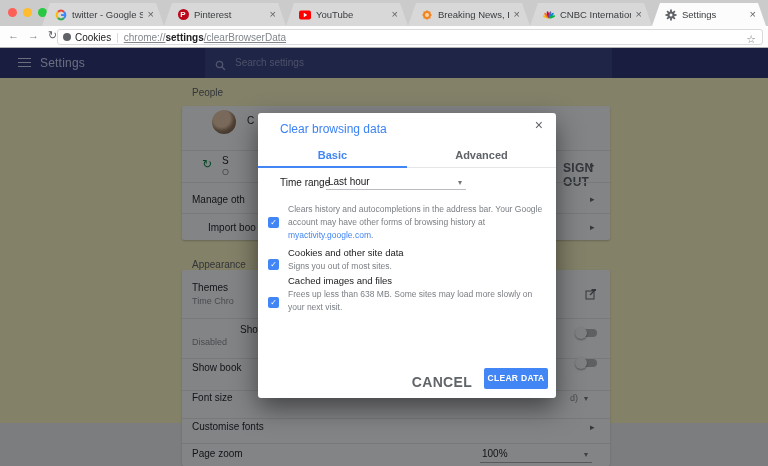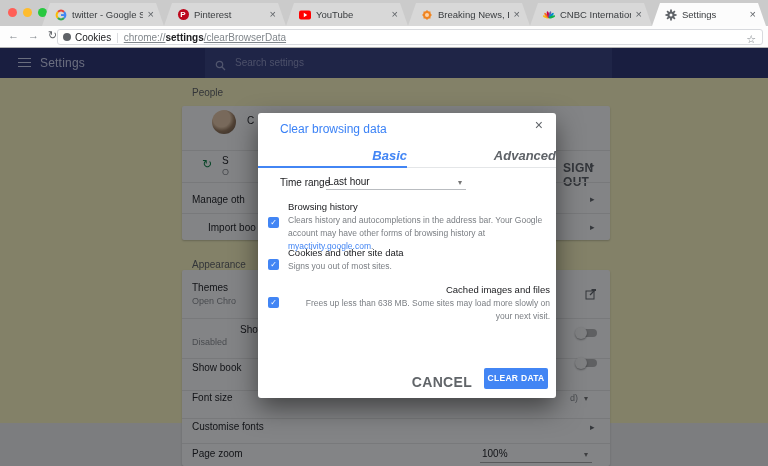--- a/index.html
+++ b/index.html
@@ -63,21 +63,21 @@
                    background:#f7f7f7; box-shadow:0 1px 2px rgba(0,0,0,.4); }
   .zoom-underline { position:absolute; height:1px; background:#a9a9a9; }
   
   .scrim { position:absolute; left:0; top:48px; width:768px; height:418px; background:rgba(8,10,14,.5); z-index:5; }
   
   .dialog { position:absolute; left:258px; top:113px; width:298px; height:285px; background:#fff;
             border-radius:3px; box-shadow:0 10px 26px rgba(0,0,0,.5); z-index:10; }
   .dlg-title { position:absolute; left:22px; top:9px; font-size:12px; color:#3b82f6; }
   .dlg-close { position:absolute; right:13px; top:5px; font-size:14px; color:#5f6368; line-height:1; }
   .dlg-tabs { position:absolute; left:0; top:30px; width:298px; height:25px; border-bottom:1px solid #e4e6e8; display:flex; }
-  .dlg-tab { width:149px; text-align:right; line-height:25px; font-size:13px; font-weight:600; color:#5f6368;font-style:italic; }
+  .dlg-tab { width:149px; text-align:center; line-height:25px; font-size:11px; font-weight:600; color:#5f6368; }
   .dlg-tab.active { color:#4285F4; }
   .tab-underline { position:absolute; left:0; top:53px; width:149px; height:2px; background:#4285F4; }
   .time-label { position:absolute; left:22px; top:64px; font-size:10px; color:#202124; }
   .time-select { position:absolute; left:68px; top:60px; width:140px; height:17px; border-bottom:1px solid #b9bcc0; }
   .time-value { position:absolute; left:2px; top:3px; font-size:10px; color:#202124; }
   .time-caret { position:absolute; right:4px; top:5px; font-size:8px; color:#757575; }
   .cb { position:absolute; left:10px; width:11px; height:11px; border-radius:2px; background:#4285F4;
         color:#fff; font-size:8px; line-height:11px; text-align:center; }
   .item { position:absolute; left:30px; width:262px; }
   .item-title { font-size:9.5px; font-weight:500; color:#202124; }
@@ -231,21 +231,21 @@
       <div class="divider" style="top:107px;"></div>
 
       <div class="row-label" style="left:26px;top:116px;">Import boo</div>
       <span class="chev" style="left:408px;top:117px;">▸</span>
     </div>
 
     <div class="sec-label" style="left:192px;top:181px;">Appearance</div>
 
     <div class="card" style="top:192px;height:196px;">
       <div class="row-label" style="left:10px;top:12px;">Themes</div>
-      <div class="row-sub" style="left:10px;top:26px;">Open Chro</div>
+      <div class="row-sub" style="left:10px;top:26px;">Time Chro</div>
       <span style="position:absolute;left:403px;top:16px;">
         <svg width="11" height="11" viewBox="0 0 11 11">
           <rect x="1" y="2" width="8" height="8" fill="none" stroke="#5f6368" stroke-width="1"></rect>
           <line x1="5" y1="6" x2="10" y2="1" stroke="#5f6368" stroke-width="1.2"></line>
           <rect x="6.5" y="0" width="4.5" height="2" fill="#5f6368"></rect>
         </svg>
       </span>
       <div class="divider" style="top:48px;"></div>
 
       <div class="row-label" style="left:10px;top:54px;margin-left:48px;">Show Hom</div>
@@ -286,32 +286,31 @@
     <div class="tab-underline"></div>
 
     <div class="time-label">Time range</div>
     <div class="time-select">
       <span class="time-value">Last hour</span>
       <span class="time-caret">▾</span>
     </div>
 
     <div class="cb" style="top:104px;">✓</div>
     <div class="item" style="top:88px;">
-      <div class="item-title">Browsing history</div>
       <div class="item-desc"><span>Clears history and autocompletions in the address bar. Your Google account may have other forms of browsing history at </span><span class="item-link">myactivity.google.com</span><span>.</span></div>
     </div>
 
     <div class="cb" style="top:146px;">✓</div>
     <div class="item" style="top:134px;">
       <div class="item-title">Cookies and other site data</div>
       <div class="item-desc">Signs you out of most sites.</div>
     </div>
 
     <div class="cb" style="top:184px;">✓</div>
-    <div class="item" style="top:171px;text-align:right;">
+    <div class="item" style="top:162px;">
       <div class="item-title">Cached images and files</div>
       <div class="item-desc">Frees up less than 638 MB. Some sites may load more slowly on your next visit.</div>
     </div>
 
     <div class="dlg-cancel">CANCEL</div>
     <div class="dlg-confirm">CLEAR DATA</div>
   </div>
 
 </div>
 

